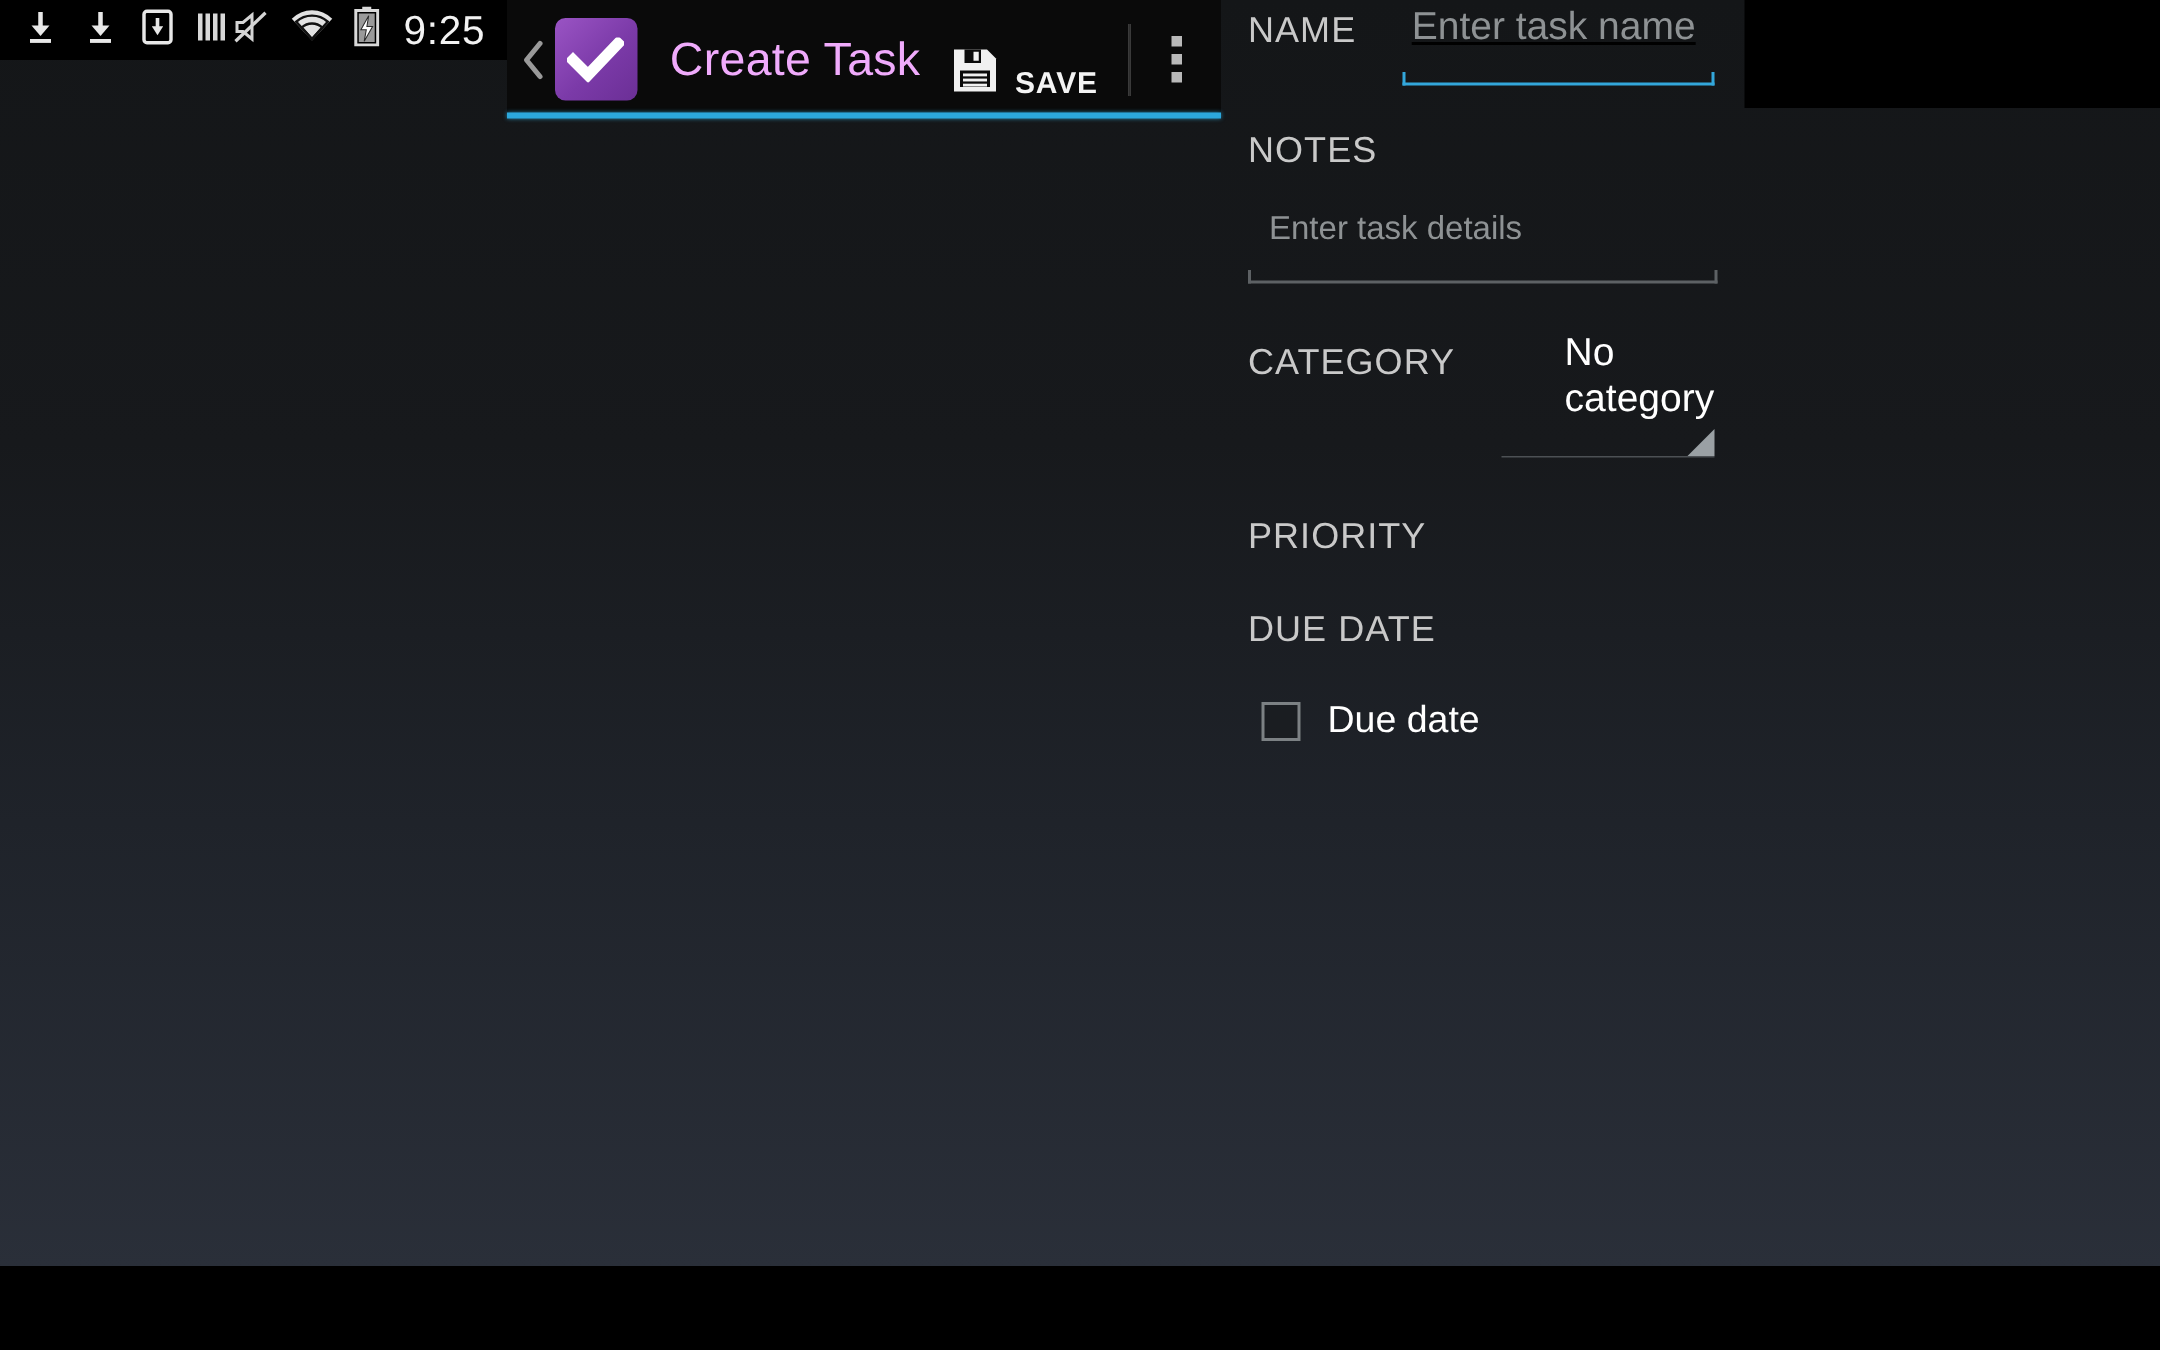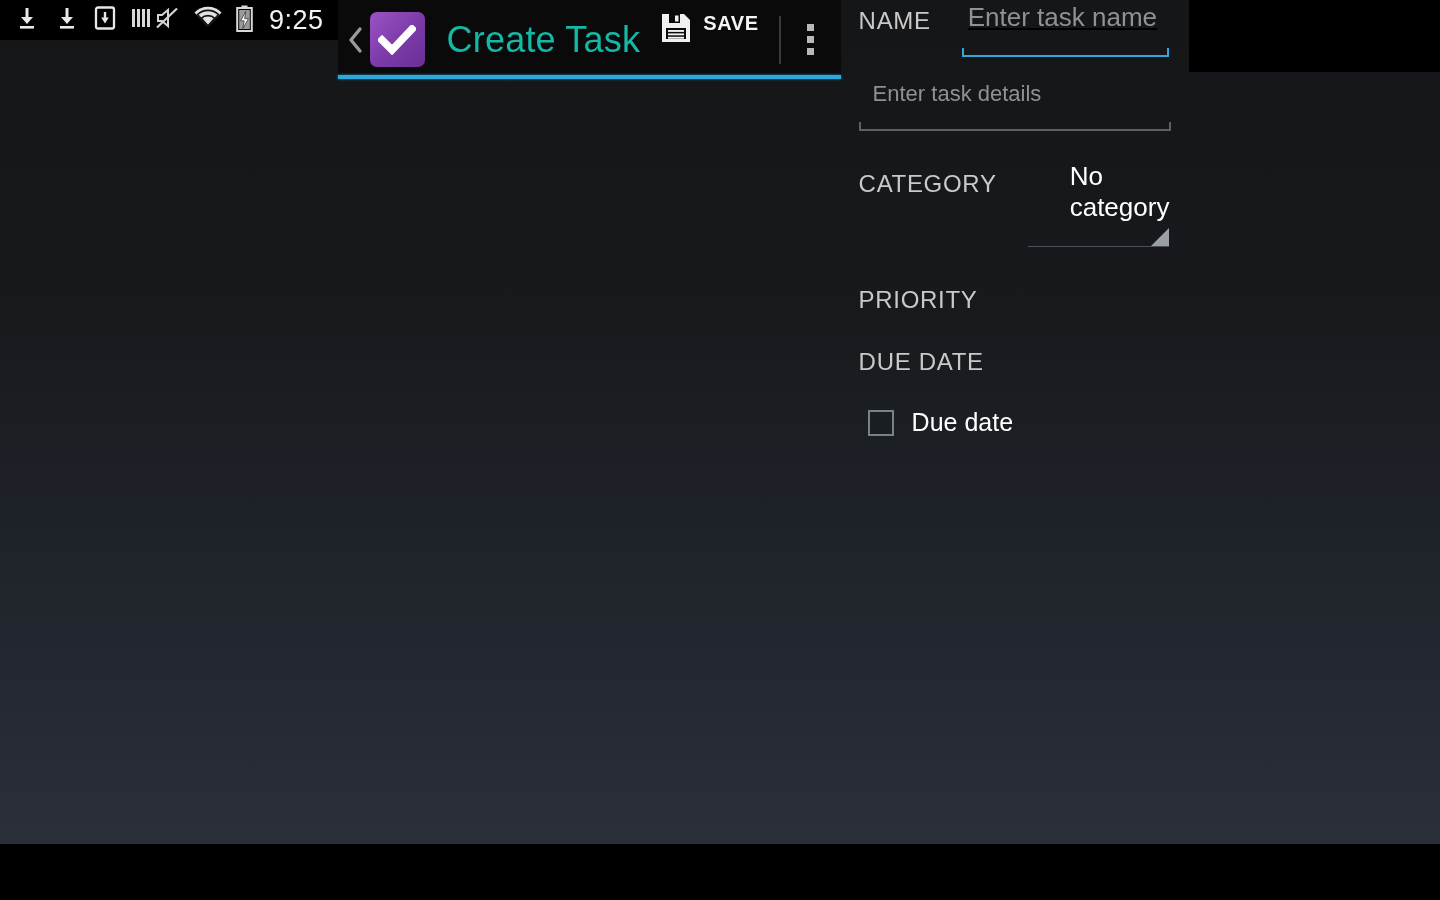--- a/index.html
+++ b/index.html
@@ -69,36 +69,36 @@
     width: 55px;
     height: 55px;
     border-radius: 7px;
     background: linear-gradient(135deg, #9a54c4 0%, #7b3aa8 55%, #6b2f96 100%);
     display: flex;
     align-items: center;
     justify-content: center;
     flex: 0 0 55px;
   }
   .bar-title {
-    color: #14b8a6;
-    font-size: 36px;
+    color: #f0abfc;
+    font-size: 31px;
     margin-left: 22px;
     font-weight: 400;
     letter-spacing: 0.2px;
     white-space: nowrap;
   }
   .bar-actions {
     margin-left: auto;
     display: flex;
     align-items: center;
     height: 100%;
   }
   .bar-btn {
     display: flex;
-    align-items: flex-start;
+    align-items: flex-end;
     height: 56px;
     padding: 0 20px;
     gap: 11px;
   }
   .bar-btn .label {
     color: #f4f4f4;
     font-size: 20px;
     font-weight: bold;
     letter-spacing: 0.6px;
   }
@@ -398,20 +398,23 @@
       <div class="edit-wrap">
         <div class="edit-text">Enter task name</div>
         <div class="underline u-focus">
           <span class="tick-l"></span>
           <span class="bar"></span>
           <span class="tick-r"></span>
         </div>
       </div>
     </div>
 
+    <div class="notes-label-row">
+      <div class="field-label">NOTES</div>
+    </div>
     <div class="notes-wrap">
       <div class="notes-text">Enter task details</div>
       <div class="underline u-plain">
         <span class="tick-l"></span>
         <span class="bar"></span>
         <span class="tick-r"></span>
       </div>
     </div>
 
     <div class="row-spinner">

